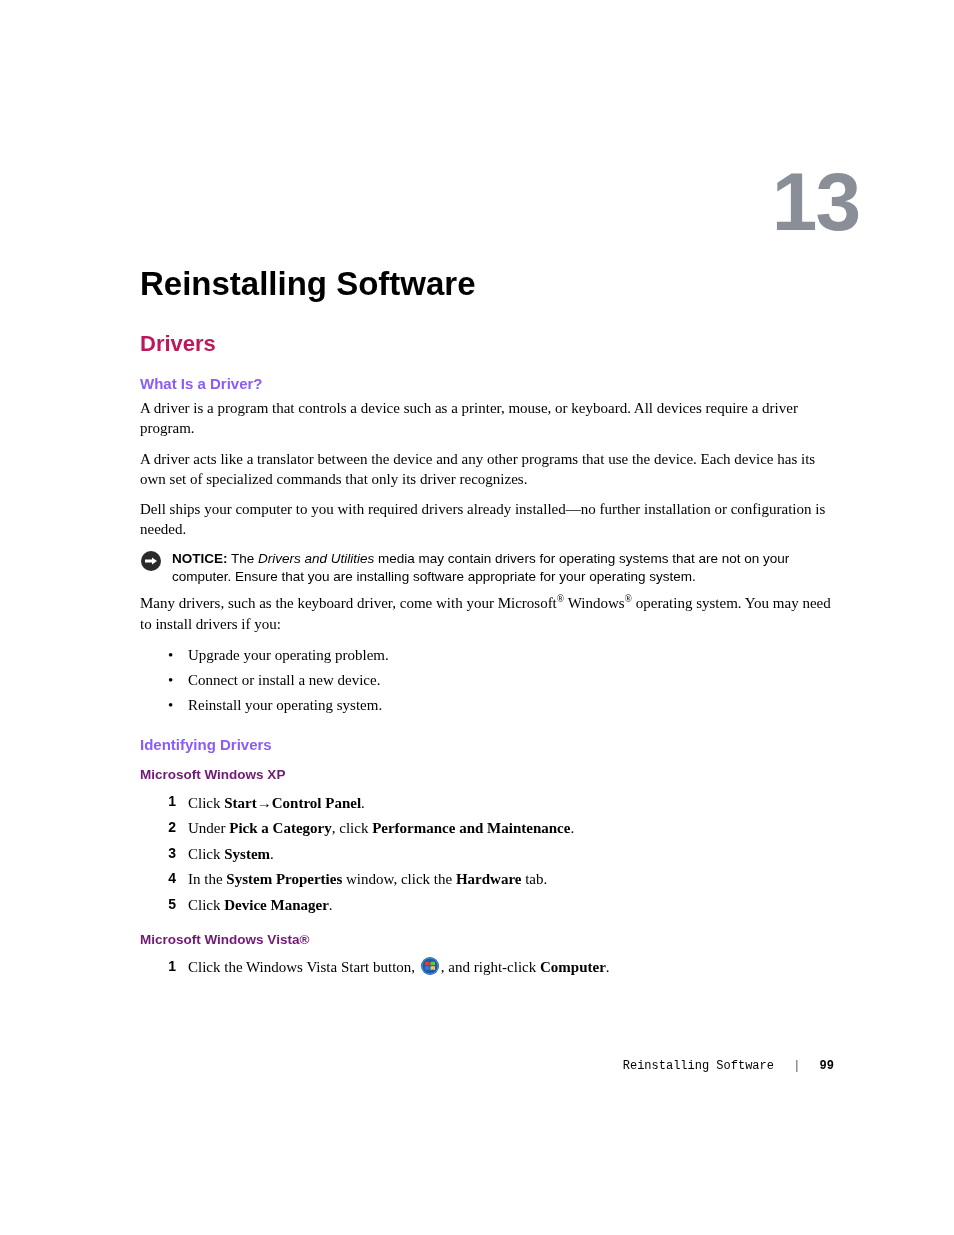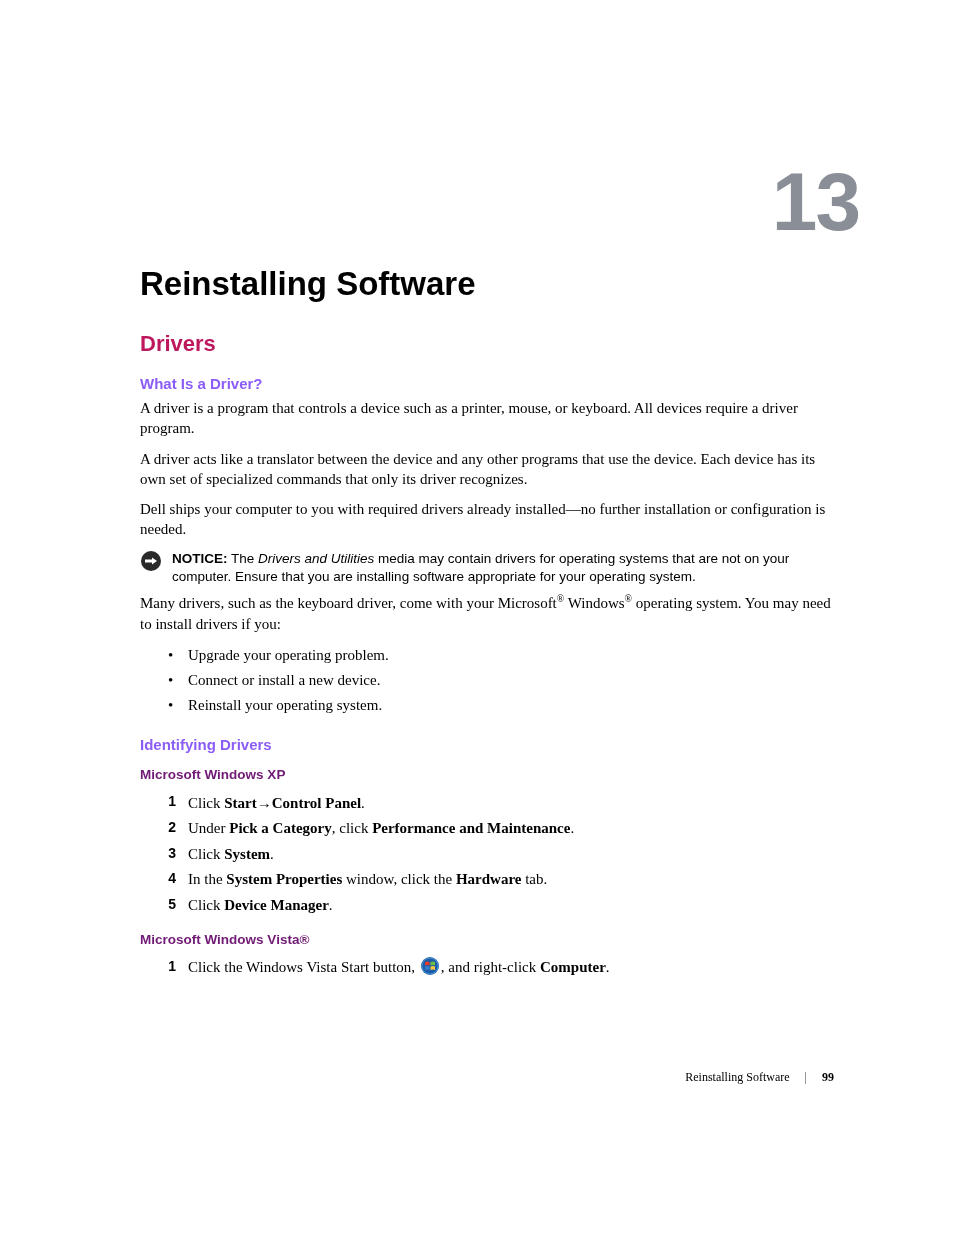--- a/index.html
+++ b/index.html
@@ -128,23 +128,23 @@
   sup { font-size: 0.65em; vertical-align: super; line-height: 0; }
   .vista-btn {
     display: inline-block;
     width: 18px;
     height: 18px;
     vertical-align: -3px;
     margin: 0 2px;
   }
   .footer {
     position: absolute;
-    bottom: 150px;
+    bottom: 162px;
     right: 120px;
-    font-family: Liberation Serif, serif;
+    font-family: Liberation Mono, monospace;
     font-size: 12px;
     color: #000;
   }
   .footer .sep {
     margin: 0 12px;
     color: #555;
   }
   .footer .pg { font-weight: 700; }
   .arrow { font-family: Arial, sans-serif; }
 </style>

